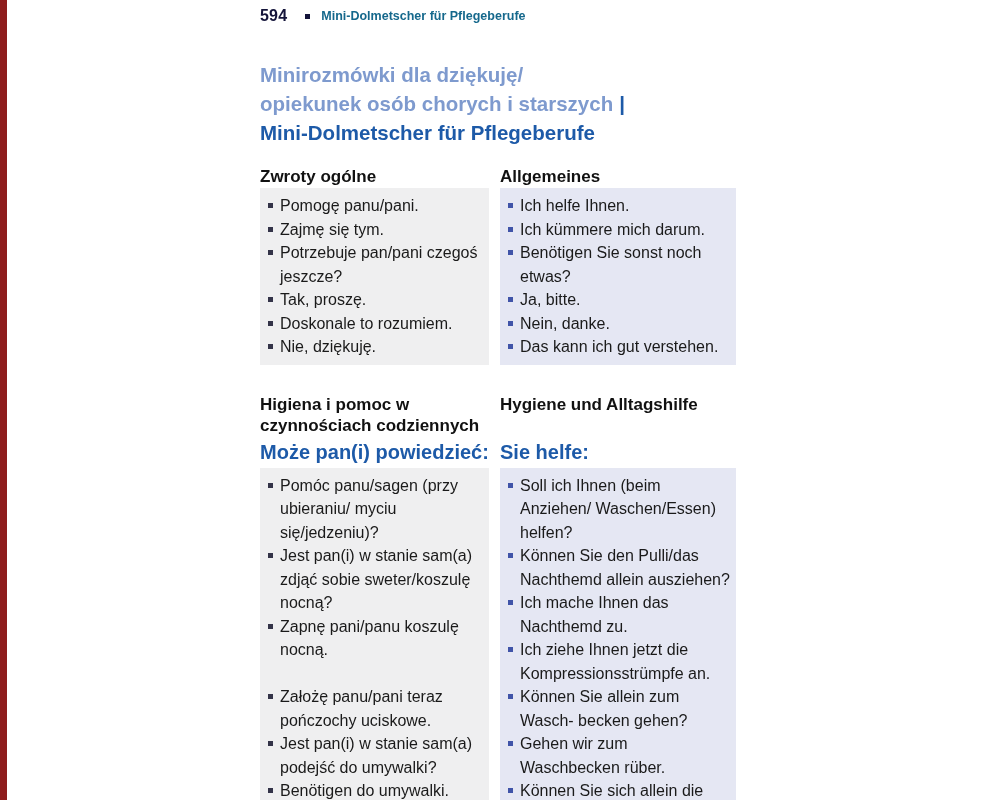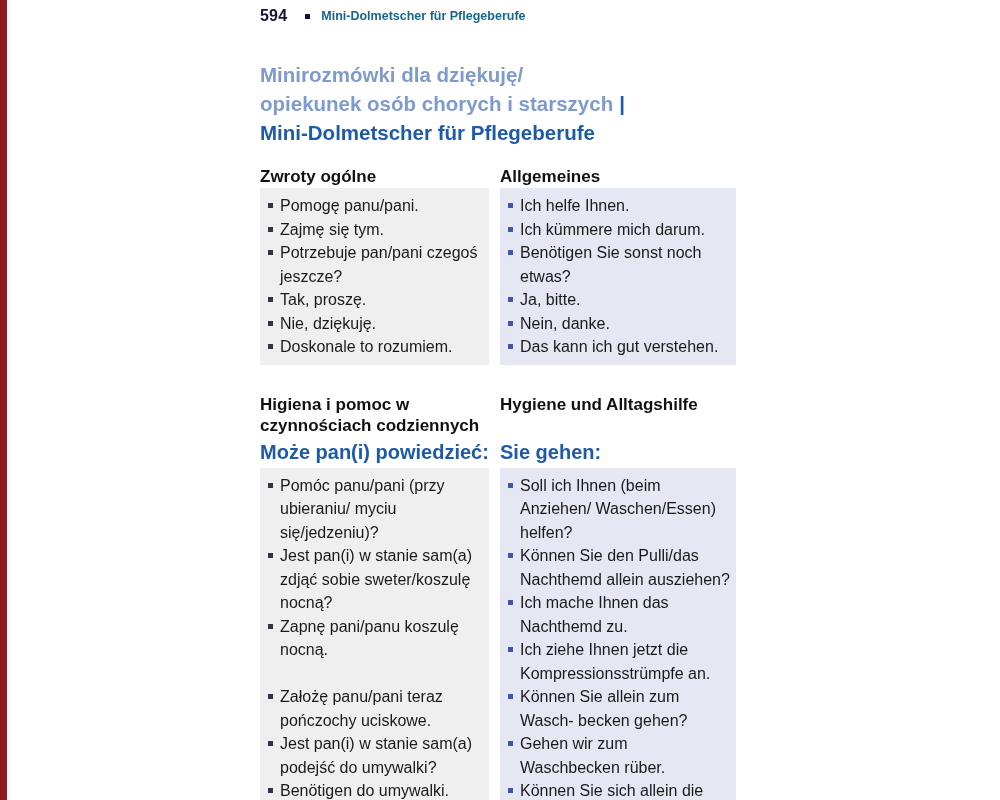--- a/index.html
+++ b/index.html
@@ -79,25 +79,25 @@
         <div class="item">
           <span class="bullet"></span>
           <span class="txt">Potrzebuje pan/pani czegoś jeszcze?</span>
         </div>
         <div class="item">
           <span class="bullet"></span>
           <span class="txt">Tak, proszę.</span>
         </div>
         <div class="item">
           <span class="bullet"></span>
-          <span class="txt">Nie, dziękuję.</span>
+          <span class="txt">Doskonale to rozumiem.</span>
         </div>
         <div class="item">
           <span class="bullet"></span>
-          <span class="txt">Doskonale to rozumiem.</span>
+          <span class="txt">Nie, dziękuję.</span>
         </div>
       </div>
     <div class="box box-de">
         <div class="item">
           <span class="bullet"></span>
           <span class="txt">Ich helfe Ihnen.</span>
         </div>
         <div class="item">
           <span class="bullet"></span>
           <span class="txt">Ich kümmere mich darum.</span>
@@ -118,25 +118,25 @@
           <span class="bullet"></span>
           <span class="txt">Das kann ich gut verstehen.</span>
         </div>
       </div>
   </section>
 
   <section class="sec sec-2">
     <h2>Higiena i pomoc w czynnościach codziennych</h2>
     <h2>Hygiene und Alltagshilfe</h2>
     <h3>Może pan(i) powiedzieć:</h3>
-    <h3>Sie gehen:</h3>
+    <h3>Sie helfe:</h3>
     <div class="box box-pl">
         <div class="item">
           <span class="bullet"></span>
-          <span class="txt">Pomóc panu/pani (przy ubieraniu/ myciu się/jedzeniu)?</span>
+          <span class="txt">Pomóc panu/sagen (przy ubieraniu/ myciu się/jedzeniu)?</span>
         </div>
         <div class="item">
           <span class="bullet"></span>
           <span class="txt">Jest pan(i) w stanie sam(a) zdjąć sobie sweter/koszulę nocną?</span>
         </div>
         <div class="item gap-after">
           <span class="bullet"></span>
           <span class="txt">Zapnę pani/panu koszulę nocną.</span>
         </div>
         <div class="item">

